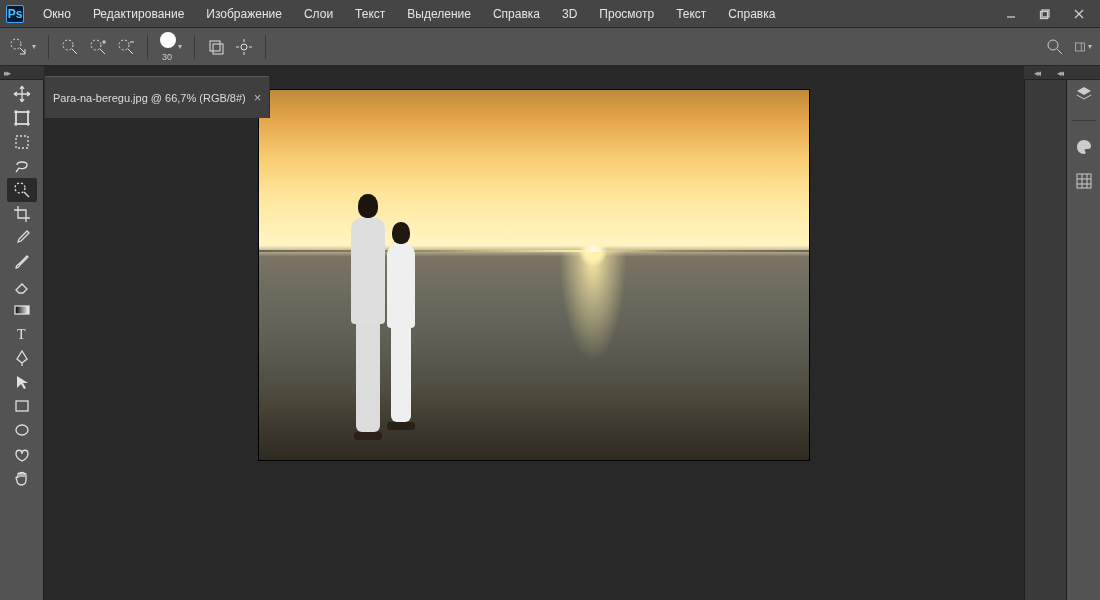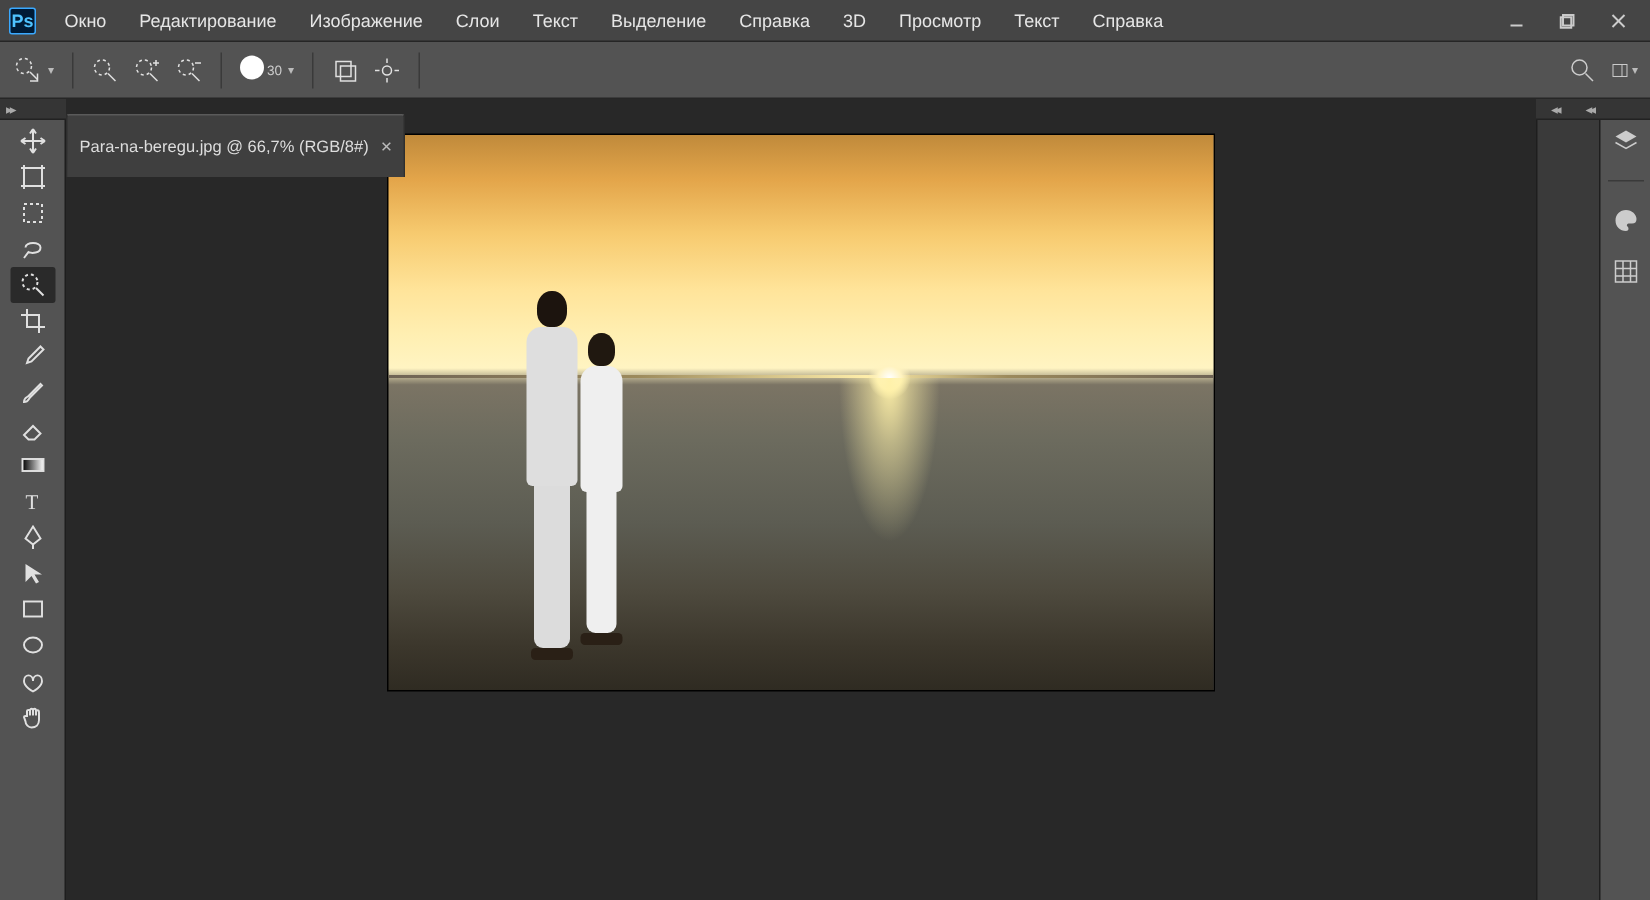--- a/index.html
+++ b/index.html
@@ -140,21 +140,21 @@
       <svg viewBox="0 0 18 18">
         <circle cx="7" cy="7" r="5" stroke="#e0e0e0" fill="none" stroke-dasharray="2 2"></circle>
         <line x1="11" y1="11" x2="16" y2="16" stroke="#e0e0e0"></line>
         <line x1="13" y1="4" x2="17" y2="4" stroke="#e0e0e0"></line>
       </svg>
     </div>
 
   <div class="divider-v"></div>
 
   <div class="brush-preset">
-    <div style="display:flex;flex-direction:row;align-items:center">
+    <div style="display:flex;flex-direction:column;align-items:flex-start">
       <div class="dot"></div>
       <div class="sz">30</div>
     </div>
     <span style="font-size:8px;color:#bbb;align-self:center">▾</span>
   </div>
 
   <div class="divider-v"></div>
 
   <div class="opt-ic">
       <svg viewBox="0 0 18 18">

